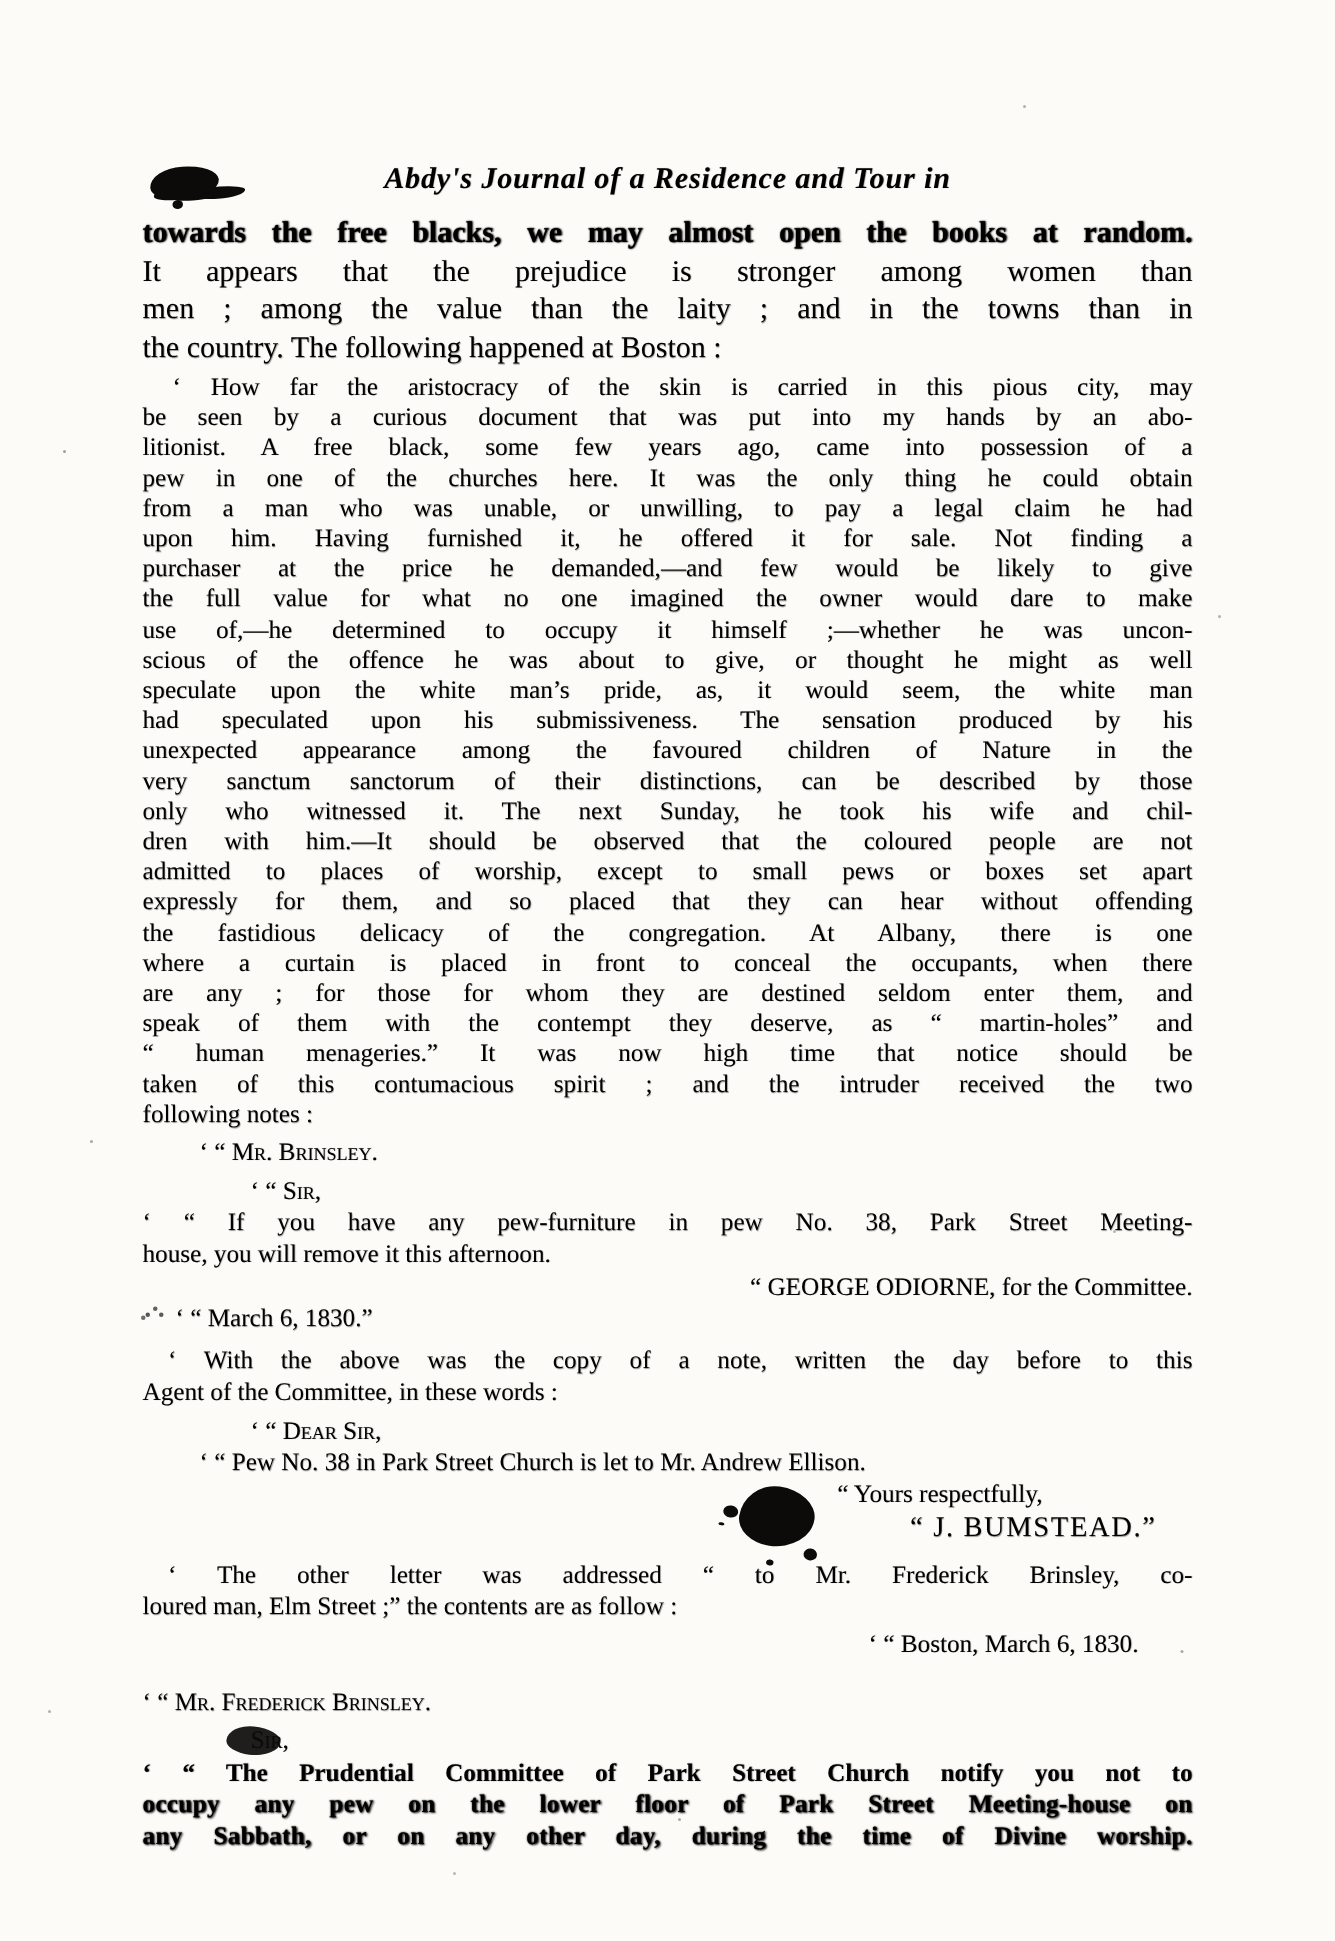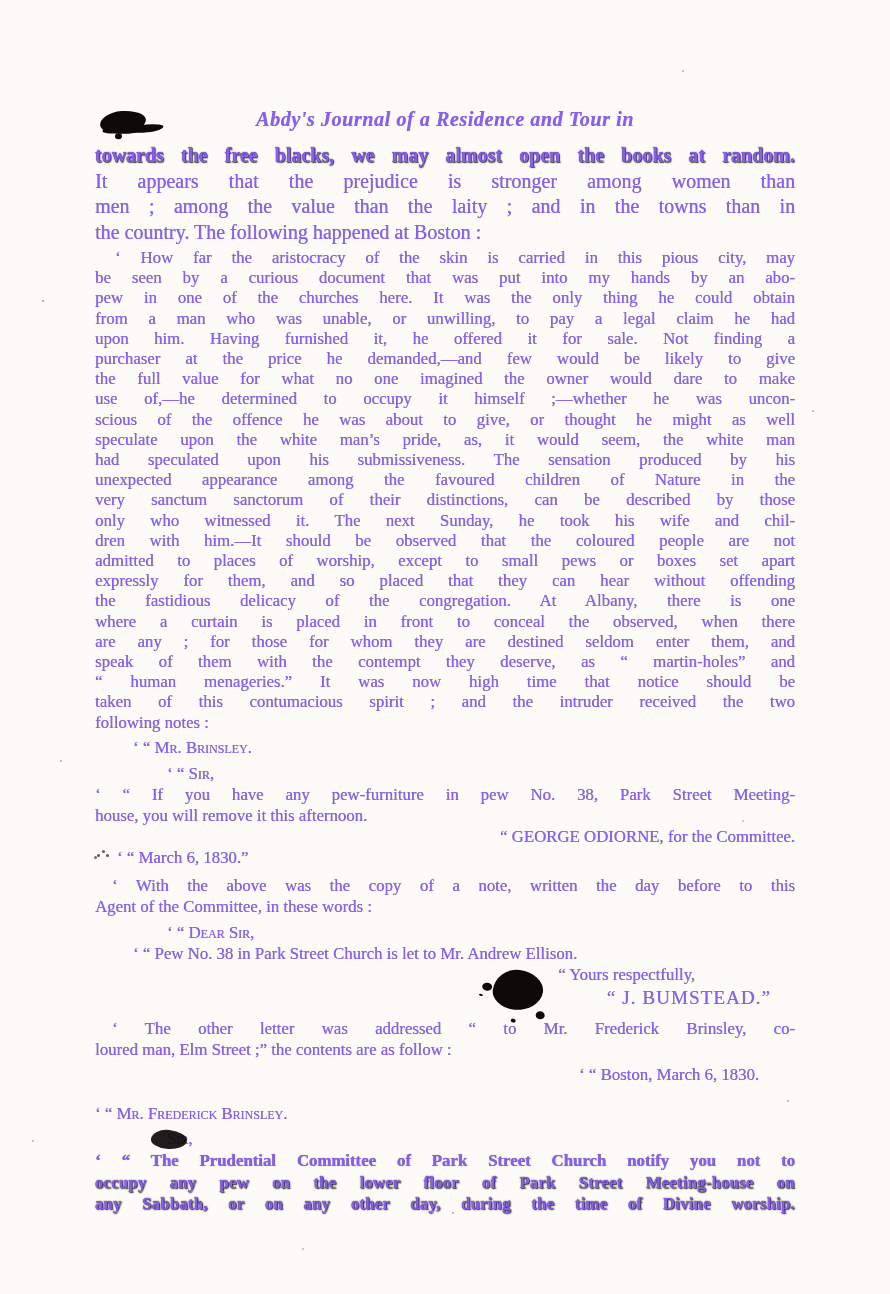--- a/index.html
+++ b/index.html
@@ -1,20 +1,20 @@
 <!DOCTYPE html>
 <html><head>
 <meta charset="utf-8">
 <style>
   html,body{margin:0;padding:0;background:#d8d5cf;}
   .scan{
     position:relative;width:890px;height:1294px;margin:0 auto;
     background:#fcfbf8;overflow:hidden;
     font-family:"Liberation Serif","DejaVu Serif",serif;
-    color:#8b5cf6;
+    color:#000000;
   }
   .column{position:absolute;left:95px;top:108px;width:700px;}
   .tline{text-shadow:0.4px 0.4px 0.6px rgba(30,27,22,.45);}
 
   
   .header{position:relative;height:27px;font-size:20px;}
   .running-title{text-align:center;font-style:italic;font-weight:bold;letter-spacing:.6px;}
 
   
   .intro{margin-top:8px;font-size:20px;line-height:25.5px;}
@@ -116,37 +116,38 @@
     <div class="intro">
         <div class="tline">towards the free blacks, we may almost open the books at random.</div>
         <div class="tline">It appears that the prejudice is stronger among women than</div>
         <div class="tline">men ; among the value than the laity ; and in the towns than in</div>
         <div class="tline">the country.  The following happened at Boston :</div>
       </div>
 
     <div class="quote small">
         <div class="tline">‘ How far the aristocracy of the skin is carried in this pious city, may</div>
         <div class="tline">be seen by a curious document that was put into my hands by an abo-</div>
+        <div class="tline">litionist.  A free black, some few years ago, came into possession of a</div>
         <div class="tline">pew in one of the churches here.  It was the only thing he could obtain</div>
         <div class="tline">from a man who was unable, or unwilling, to pay a legal claim he had</div>
         <div class="tline">upon him.  Having furnished it, he offered it for sale.  Not finding a</div>
         <div class="tline">purchaser at the price he demanded,—and few would be likely to give</div>
         <div class="tline">the full value for what no one imagined the owner would dare to make</div>
         <div class="tline">use of,—he determined to occupy it himself ;—whether he was uncon-</div>
         <div class="tline">scious of the offence he was about to give, or thought he might as well</div>
         <div class="tline">speculate upon the white man’s pride, as, it would seem, the white man</div>
         <div class="tline">had speculated upon his submissiveness.  The sensation produced by his</div>
         <div class="tline">unexpected appearance among the favoured children of Nature in the</div>
         <div class="tline">very sanctum sanctorum of their distinctions, can be described by those</div>
         <div class="tline">only who witnessed it.  The next Sunday, he took his wife and chil-</div>
         <div class="tline">dren with him.—It should be observed that the coloured people are not</div>
         <div class="tline">admitted to places of worship, except to small pews or boxes set apart</div>
         <div class="tline">expressly for them, and so placed that they can hear without offending</div>
         <div class="tline">the fastidious delicacy of the congregation.  At Albany, there is one</div>
-        <div class="tline">where a curtain is placed in front to conceal the observed, when there</div>
+        <div class="tline">where a curtain is placed in front to conceal the occupants, when there</div>
         <div class="tline">are any ; for those for whom they are destined seldom enter them, and</div>
         <div class="tline">speak of them with the contempt they deserve, as “ martin-holes” and</div>
         <div class="tline">“ human menageries.”  It was now high time that notice should be</div>
         <div class="tline">taken of this contumacious spirit ; and the intruder received the two</div>
         <div class="tline">following notes :</div>
       </div>
 
     <div class="nline small sc ind1 tline" style="margin-top:4px;">‘ “ Mr. Brinsley.</div>
     <div class="nline small sc ind2 tline" style="margin-top:5px;">‘ “ Sir,</div>
     <div class="note1-body small" style="margin-top:1px;">

